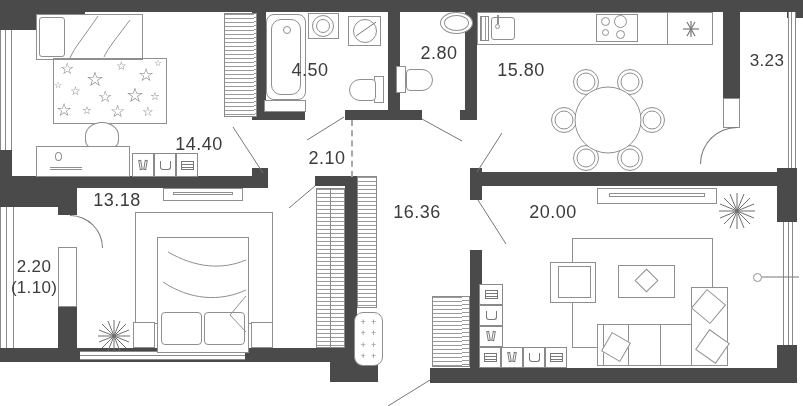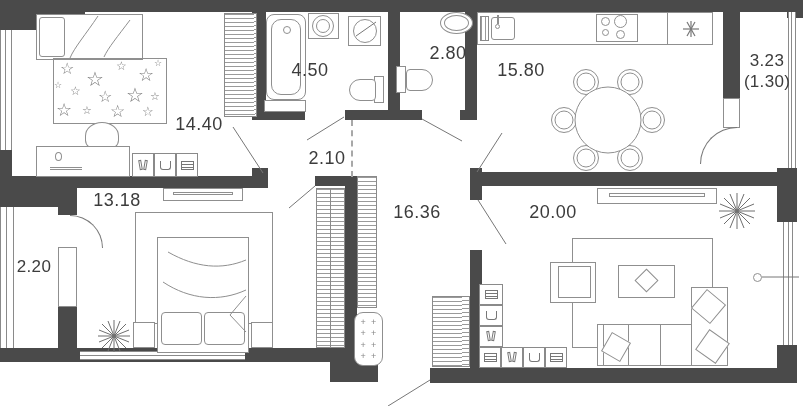--- a/index.html
+++ b/index.html
@@ -119,56 +119,55 @@
   <div class="shelfbox" style="left:132px;top:153px;width:22px;height:24px">
       <span class="ic-books"></span>
     </div>
   <div class="shelfbox" style="left:154px;top:153px;width:22px;height:24px">
       <span class="ic-pot"></span>
     </div>
   <div class="shelfbox" style="left:176px;top:153px;width:22px;height:24px">
       <span class="ic-drawer"></span>
     </div>
   <div class="hatch" style="left:224px;top:13px;width:33px;height:104px"></div>
-  <div class="label" style="left:168px;top:114px;width:62px">14.40</div>
+  <div class="label" style="left:168px;top:134px;width:62px">14.40</div>
 
   <div class="furn" style="left:266px;top:14px;width:40px;height:86px;border-radius:8px"></div>
   <div class="furn" style="left:271px;top:19px;width:30px;height:76px;border-radius:10px"></div>
   <div class="circle" style="left:283px;top:26px;width:8px;height:8px"></div>
   <div class="furn" style="left:264px;top:100px;width:42px;height:12px"></div>
   <div class="furn" style="left:308px;top:13px;width:31px;height:26px"></div>
   <div class="circle" style="left:312px;top:15px;width:22px;height:22px"></div>
   <div class="circle" style="left:316px;top:19px;width:14px;height:14px"></div>
   <div class="furn" style="left:348px;top:16px;width:33px;height:30px"></div>
   <div class="circle" style="left:353px;top:19px;width:24px;height:24px"></div>
   <div class="furn" style="left:374px;top:76px;width:10px;height:27px"></div>
   <div class="furn" style="left:349px;top:79px;width:27px;height:22px;border-radius:11px 4px 4px 11px"></div>
   <div class="label" style="left:285px;top:60px;width:50px">4.50</div>
 
   <div class="furn" style="left:440px;top:12px;width:33px;height:22px;border-radius:50%"></div>
   <div class="furn" style="left:444px;top:15px;width:25px;height:16px;border-radius:50%"></div>
   <div class="furn" style="left:396px;top:66px;width:10px;height:27px"></div>
   <div class="furn" style="left:406px;top:69px;width:27px;height:22px;border-radius:4px 11px 11px 4px"></div>
-  <div class="label" style="left:424px;top:43px;width:48px">2.80</div>
+  <div class="label" style="left:415px;top:43px;width:48px">2.80</div>
 
   <div class="furn" style="left:477px;top:12px;width:236px;height:33px"></div>
   <div class="hatch-h" style="left:480px;top:16px;width:9px;height:25px"></div>
   <div class="furn" style="left:491px;top:17px;width:24px;height:23px;border-radius:3px"></div>
   <div class="circle" style="left:495px;top:24px;width:5px;height:5px"></div>
   <div class="abs" style="left:497px;top:15px;width:2px;height:9px;background:#8f8f8f"></div>
   <div class="furn" style="left:596px;top:14px;width:42px;height:28px"></div>
   <div class="circle" style="left:601px;top:17px;width:9px;height:9px"></div>
   <div class="circle" style="left:614px;top:15px;width:13px;height:13px"></div>
   <div class="circle" style="left:602px;top:29px;width:7px;height:7px"></div>
   <div class="circle" style="left:616px;top:30px;width:9px;height:9px"></div>
   <div class="furn" style="left:667px;top:12px;width:46px;height:33px"></div>
   <div class="label" style="left:493px;top:60px;width:56px">15.80</div>
 
   <div class="label small" style="left:739px;top:51px;width:56px;font-size:17px">3.23</div>
-  <div class="label small" style="left:733px;top:72px;width:68px;font-size:17px">(1.30)</div>
 
   <div class="label" style="left:303px;top:148px;width:48px">2.10</div>
 
   <div class="hatch" style="left:316px;top:188px;width:15px;height:160px"></div>
   <div class="hatch" style="left:330px;top:188px;width:15px;height:160px"></div>
   <div class="hatch" style="left:357px;top:176px;width:20px;height:132px"></div>
   <div class="pouf" style="left:354px;top:312px;width:29px;height:54px">
     <span>+</span>
       <span>+</span>
     <span>+</span>
@@ -207,20 +206,21 @@
   <div class="abs" style="left:173px;top:192px;width:60px;height:3px;border:1px solid #8f8f8f"></div>
   <div class="furn nb" style="left:135px;top:212px;width:138px;height:112px"></div>
   <div class="furn" style="left:157px;top:237px;width:92px;height:116px"></div>
   <div class="furn" style="left:161px;top:312px;width:41px;height:33px;border-radius:4px"></div>
   <div class="furn" style="left:204px;top:312px;width:41px;height:33px;border-radius:4px"></div>
   <div class="furn" style="left:133px;top:322px;width:22px;height:26px"></div>
   <div class="furn" style="left:251px;top:322px;width:22px;height:26px"></div>
   <div class="label" style="left:88px;top:190px;width:58px">13.18</div>
 
   <div class="label small" style="left:6px;top:257px;width:56px;font-size:17px">2.20</div>
+  <div class="label small" style="left:0;top:278px;width:68px;font-size:17px">(1.10)</div>
 
   <div class="furn" style="left:597px;top:188px;width:120px;height:16px"></div>
   <div class="abs" style="left:609px;top:193px;width:96px;height:4px;border:1px solid #8f8f8f"></div>
   <div class="furn nb" style="left:572px;top:238px;width:141px;height:110px"></div>
   <div class="furn" style="left:550px;top:262px;width:46px;height:41px"></div>
   <div class="furn" style="left:558px;top:266px;width:33px;height:32px"></div>
   <div class="furn" style="left:618px;top:265px;width:57px;height:33px"></div>
   <div class="diamond" style="left:638px;top:272px;width:17px;height:17px;transform:rotate(45deg)"></div>
   <div class="furn" style="left:597px;top:324px;width:131px;height:42px"></div>
   <div class="furn" style="left:691px;top:287px;width:37px;height:79px"></div>

